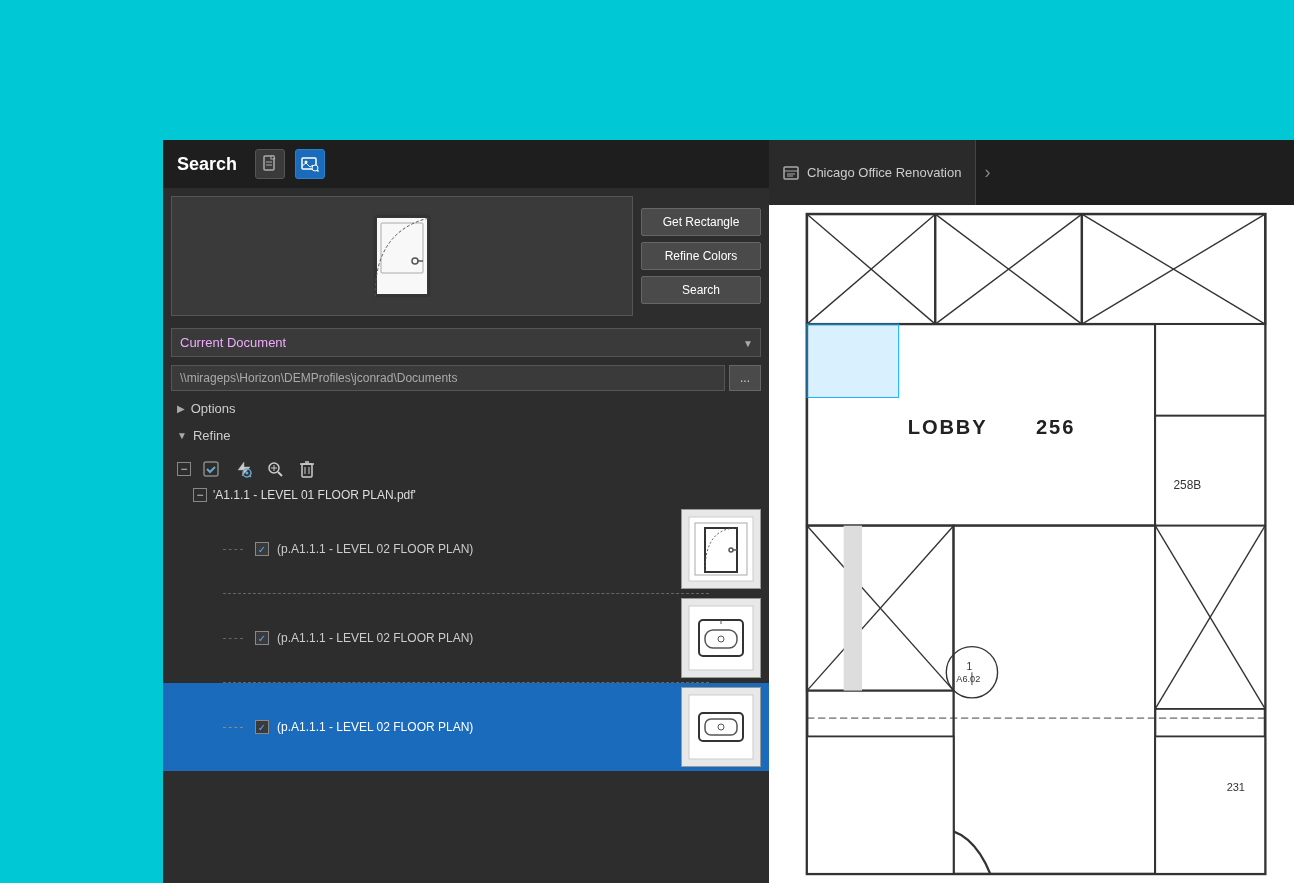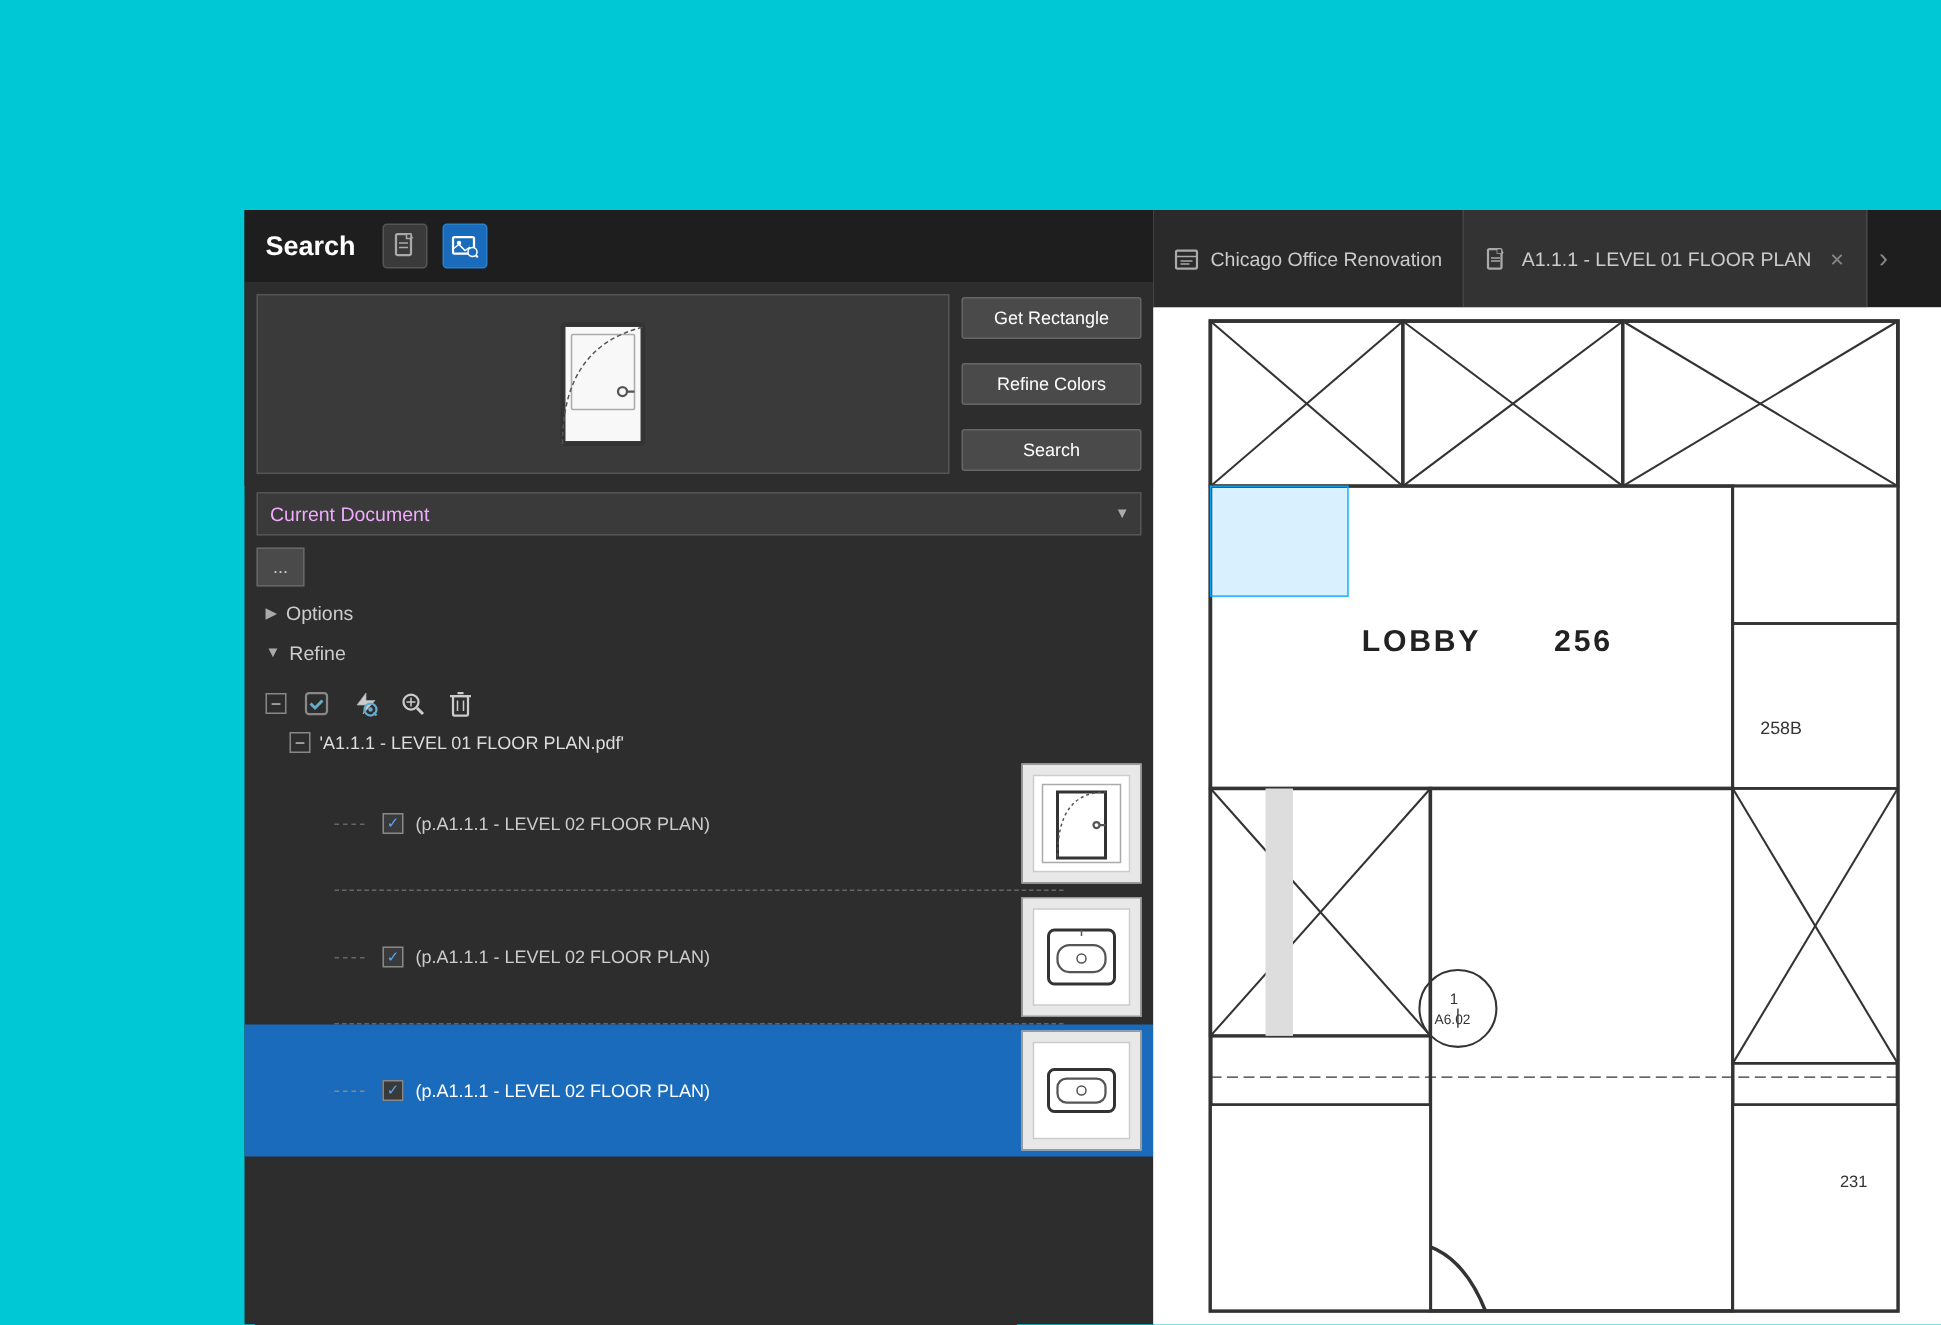--- a/index.html
+++ b/index.html
@@ -82,21 +82,21 @@
       border: 1px solid #555;
       display: flex;
       align-items: center;
       justify-content: center;
       position: relative;
     }
 
     .action-buttons {
       display: flex;
       flex-direction: column;
-      gap: 16px;
+      gap: 6px;
       margin-left: 8px;
       justify-content: center;
     }
 
     .action-btn {
       background: #4a4a4a;
       border: 1px solid #666;
       color: #ffffff;
       padding: 6px 14px;
       font-size: 12px;
@@ -408,20 +408,21 @@
       </div>
     </div>
 
     <div class="dropdown-row">
       <div class="dropdown-wrapper">
         <select class="dropdown-select"><option>Current Document</option><option>All Documents</option><option>Selected Documents</option></select>
       </div>
     </div>
 
     <div class="path-row">
+      <input class="path-input" type="text" value="\\mirageps\Horizon\DEMProfiles\jconrad\Documents" style="">
       <button class="browse-btn">...</button>
     </div>
 
     <div class="collapsible-section">
       <span class="arrow">▶</span>
       <span>Options</span>
     </div>
 
     <div class="collapsible-section">
       <span class="arrow">▼</span>
@@ -534,31 +535,20 @@
     <div class="right-header">
       <div class="right-tab project">
         <svg width="16" height="16" viewBox="0 0 16 16">
           <rect x="1" y="2" width="14" height="12" rx="1" fill="none" stroke="#aaa" stroke-width="1.5"></rect>
           <line x1="1" y1="6" x2="15" y2="6" stroke="#aaa" stroke-width="1"></line>
           <line x1="4" y1="9" x2="12" y2="9" stroke="#aaa" stroke-width="1"></line>
           <line x1="4" y1="11" x2="10" y2="11" stroke="#aaa" stroke-width="1"></line>
         </svg>
         <span>Chicago Office Renovation</span>
       </div>
-      <div class="right-tab document">
-        <svg width="16" height="16" viewBox="0 0 16 16">
-          <rect x="2" y="1" width="9" height="13" rx="1" fill="none" stroke="#aaa" stroke-width="1.5"></rect>
-          <path d="M9 1l3 3" stroke="#aaa" stroke-width="1.5"></path>
-          <rect x="8" y="1" width="3" height="3" fill="#333" stroke="#aaa" stroke-width="0.5"></rect>
-          <line x1="4" y1="7" x2="10" y2="7" stroke="#aaa" stroke-width="1"></line>
-          <line x1="4" y1="9" x2="10" y2="9" stroke="#aaa" stroke-width="1"></line>
-        </svg>
-        <span>A1.1.1 - LEVEL 01 FLOOR PLAN</span>
-        <span class="close-tab-btn">✕</span>
-      </div>
       <div style="color:#888; font-size:18px; padding:0 8px; cursor:pointer;">›</div>
     </div>
 
     <div class="floor-plan-area">
       <svg class="floor-plan-svg" viewBox="0 0 530 740" style="background:white;">
 
         <rect x="20" y="10" width="500" height="720" fill="white" stroke="#333" stroke-width="3"></rect>
 
         <rect x="20" y="10" width="140" height="120" fill="white" stroke="#333" stroke-width="2.5"></rect>
 

